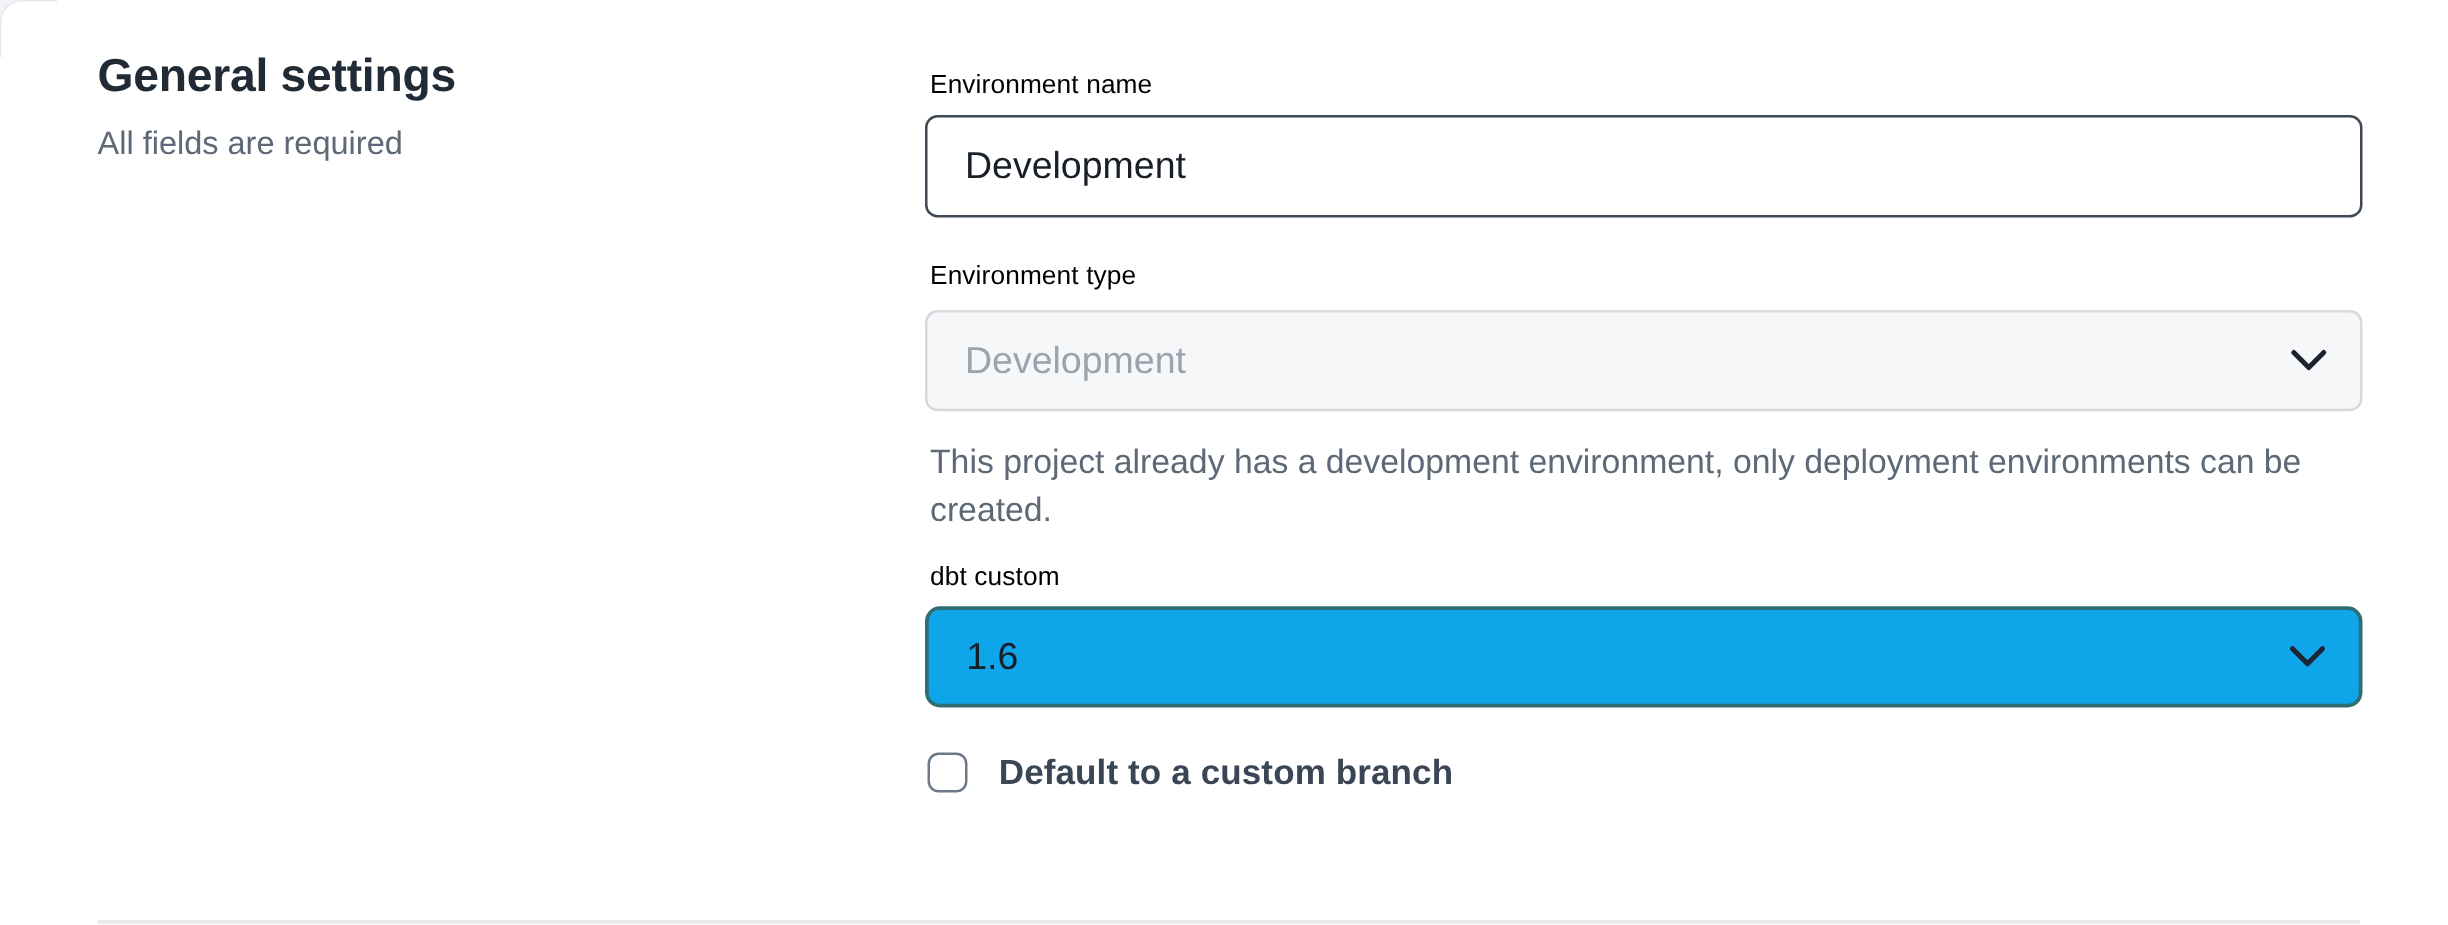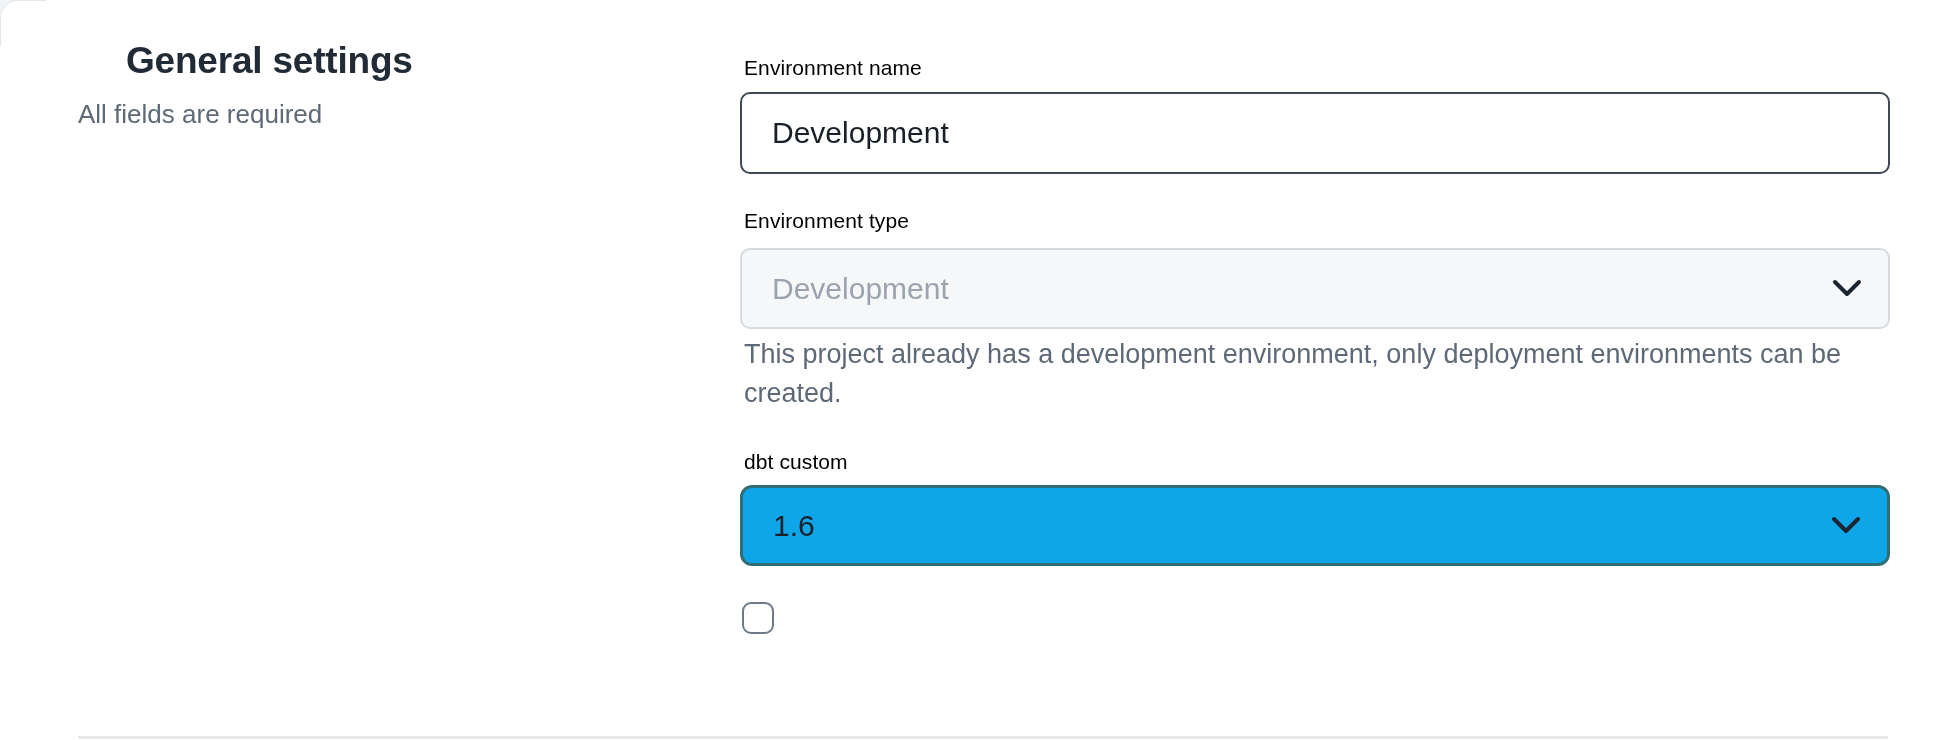--- a/index.html
+++ b/index.html
@@ -27,21 +27,20 @@
     border-left: 1.5px solid #e3e6ea;
   }
 
   .section-head { position: absolute; left: 78px; top: 38px; width: 560px; }
   .section-title {
     font-size: 37px;
     font-weight: 700;
     color: #212b36;
     letter-spacing: -0.2px;
     line-height: 1.25;
-    margin-left: 48px;
   }
   .section-subtitle {
     margin-top: 14px;
     font-size: 26px;
     font-weight: 400;
     color: #5d6977;
     line-height: 1.3;
   }
 
   .form-col { position: absolute; left: 740px; top: 0; width: 1150px; }
@@ -96,21 +95,21 @@
     background: #0ea5e9;
     border: 3px solid #306e76;
     border-radius: 12px;
   }
   .select-version .select-value { color: #181f29; }
 
   .chevron { flex: 0 0 auto; display: flex; align-items: center; color: #1b2430; }
 
   .helper-text {
     position: absolute;
-    left: 4px; top: 335px;
+    left: 4px; top: 350px;
     width: 1130px;
     font-size: 27px;
     line-height: 39px;
     color: #5d6977;
   }
 
   .checkbox-row {
     position: absolute;
     left: 2px; top: 602px;
     display: flex;
@@ -171,17 +170,18 @@
     <span class="select-value">1.6</span>
     <span class="chevron">
       <svg width="30" height="19" viewBox="0 0 30 19" fill="none">
         <path d="M3 3 L15 15 L27 3" stroke="#1b2430" stroke-width="4" stroke-linecap="round" stroke-linejoin="round"></path>
       </svg>
     </span>
   </div>
 
   <div class="checkbox-row">
     <span class="checkbox"></span>
+    <span class="checkbox-label">Default to a custom branch</span>
   </div>
 
 </div>
 
 <div class="divider"></div>
 
 </body></html>

